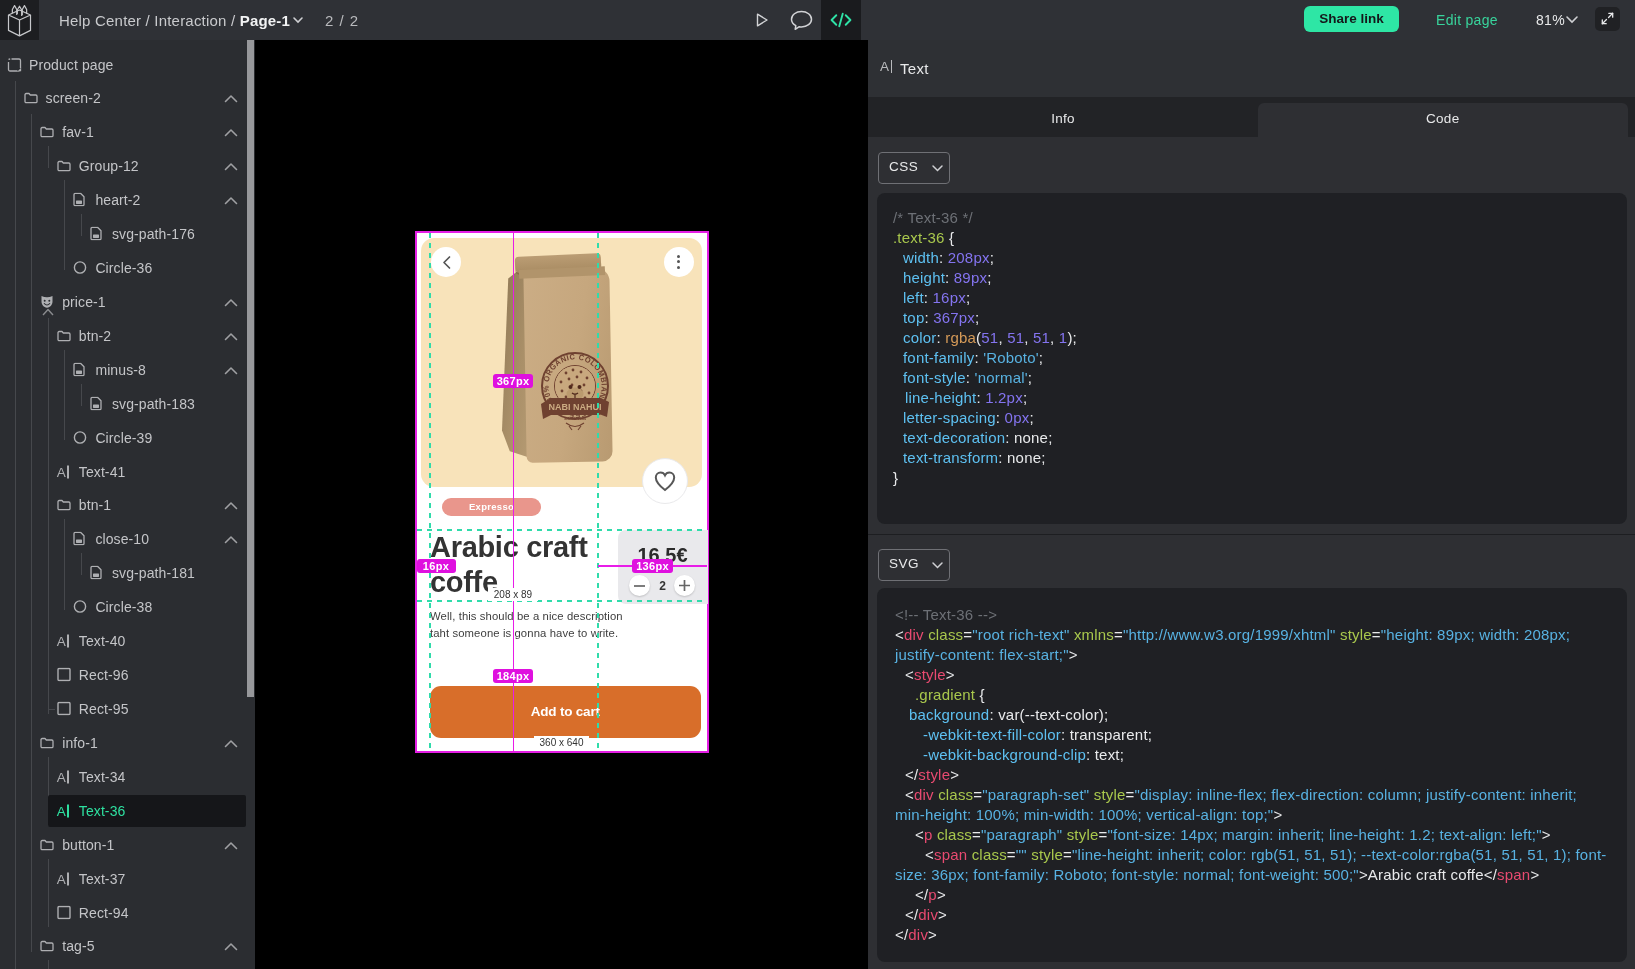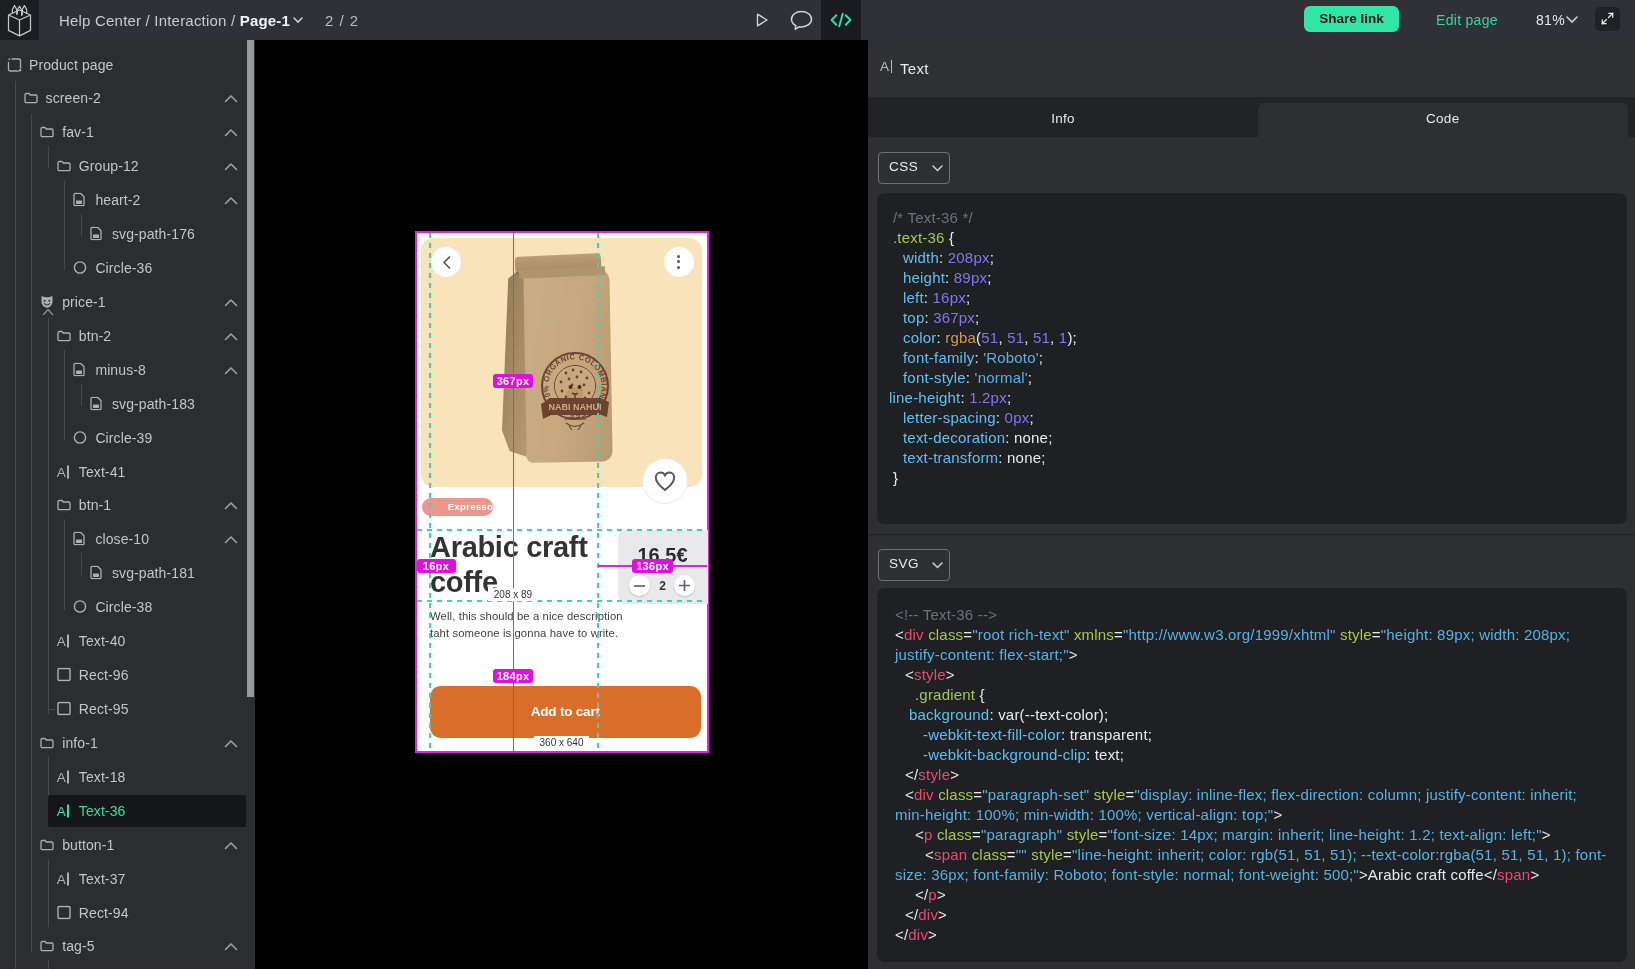--- a/index.html
+++ b/index.html
@@ -26,22 +26,22 @@
 .guide{position:absolute;width:1px;background:#46484c;}
 #selrow{position:absolute;left:48px;width:198px;height:32px;background:#151619;border-radius:2px;}
 #sbthumb{position:absolute;left:247px;top:0px;width:7px;height:657px;background:#97989b;}
 .aicon{font-size:13.5px;color:#b9babd;font-weight:400;letter-spacing:0;}
 .aicon .ib{display:inline-block;width:1.5px;height:13px;background:currentColor;margin-left:1.5px;vertical-align:-2px;position:relative;}
 #phone{position:absolute;left:415px;top:231px;width:290px;height:517.5px;border:2px solid #e51ee5;background:#fff;}
 #screen{position:absolute;left:0;top:0;width:290.5px;height:518px;overflow:hidden;}
 #card{position:absolute;left:4px;top:4.5px;width:281px;height:249px;background:#f8e3ba;border-radius:13px;}
 .cbtn{position:absolute;width:30px;height:30px;border-radius:50%;background:#fff;}
 #heartbtn{position:absolute;left:224.5px;top:225px;width:46px;height:46px;border-radius:50%;background:#fff;border:1px solid #e9e9eb;box-sizing:border-box;}
-#pill{position:absolute;left:5px;top:265px;width:71px;height:18px;border-radius:9px;background:#e9968c;
-  color:#fff;font-size:9.5px;font-weight:700;text-align:right;line-height:18px;letter-spacing:.3px;}
+#pill{position:absolute;left:25px;top:265px;width:99px;height:18px;border-radius:9px;background:#e9968c;
+  color:#fff;font-size:9.5px;font-weight:700;text-align:center;line-height:18px;letter-spacing:.3px;}
 #headline{position:absolute;left:13px;top:297px;width:172px;font-size:29px;line-height:35px;font-weight:700;color:#333;letter-spacing:-.3px;}
 #pricebox{position:absolute;left:200.5px;top:297.3px;width:100px;height:74px;background:#e9e9ec;border-radius:8px 0 0 8px;}
 #priceval{position:absolute;left:0;top:13.5px;width:90px;text-align:center;font-size:20px;font-weight:700;color:#2b2b2b;}
 .qbtn{position:absolute;top:45px;width:21px;height:21px;border-radius:50%;background:#fff;box-shadow:0 1px 2px rgba(0,0,0,.18);}
 #qty{position:absolute;left:0;top:48.5px;width:90px;text-align:center;font-size:12px;font-weight:700;color:#333;}
 #desc{position:absolute;left:13px;top:375px;font-size:11.3px;line-height:17.4px;color:#3e3e3e;letter-spacing:.1px;}
 #addbtn{position:absolute;left:12.5px;top:452.5px;width:271.5px;height:52px;background:#d86e2a;border-radius:11px;
   color:#fff;font-size:13.5px;font-weight:700;text-align:center;line-height:52px;letter-spacing:-.2px;}
 
 .vdash{position:absolute;width:2px;background:repeating-linear-gradient(180deg,#2fdcab 0 5px,transparent 5px 10px);}
@@ -295,21 +295,21 @@
       <div class="ticon" style="left:40.2px;height:15px"><svg width="14" height="13" viewBox="0 0 14 13">
           <path d="M1 3.2 C1 2.5 1.5 2 2.2 2 H5 L6.3 3.5 H11.8 C12.5 3.5 13 4 13 4.7 V10 C13 10.7 12.5 11.2 11.8 11.2 H2.2 C1.5 11.2 1 10.7 1 10 Z" stroke="#aeafb2" stroke-width="1.3" fill="none" stroke-linejoin="round"></path>
         </svg></div>
       <div class="lbl" style="left:62.2px;color:#c4c5c8">info-1</div>
       <div class="chev"><svg width="14" height="9" viewBox="0 0 14 9">
           <path d="M1.5 7.5 L7 2 L12.5 7.5" stroke="#9fa0a3" stroke-width="1.6" fill="none" stroke-linecap="round" stroke-linejoin="round"></path>
         </svg></div>
     </div>
   <div class="trow" style="top:720.8px">
       <div class="ticon aicon" style="left:56.8px;color:#aeafb2">A<span class="ib"></span></div>
-      <div class="lbl" style="left:78.8px;color:#c4c5c8">Text-18</div>
+      <div class="lbl" style="left:78.8px;color:#c4c5c8">Text-34</div>
     </div>
   <div class="trow" style="top:754.7px">
       <div class="ticon aicon" style="left:56.8px;color:#2ee0a0">A<span class="ib"></span></div>
       <div class="lbl" style="left:78.8px;color:#2ee0a0">Text-36</div>
     </div>
   <div class="trow" style="top:788.6px">
       <div class="ticon" style="left:40.2px;height:15px"><svg width="14" height="13" viewBox="0 0 14 13">
           <path d="M1 3.2 C1 2.5 1.5 2 2.2 2 H5 L6.3 3.5 H11.8 C12.5 3.5 13 4 13 4.7 V10 C13 10.7 12.5 11.2 11.8 11.2 H2.2 C1.5 11.2 1 10.7 1 10 Z" stroke="#aeafb2" stroke-width="1.3" fill="none" stroke-linejoin="round"></path>
         </svg></div>
       <div class="lbl" style="left:62.2px;color:#c4c5c8">button-1</div>
@@ -458,21 +458,21 @@
     <div style="padding-top:15px">
     <div class="cl" style="padding-left:16px"><span class="cm">/* Text-36 */</span></div>
     <div class="cl" style="padding-left:16px"><span class="sel">.text-36</span><span class="w"> {</span></div>
     <div class="cl" style="padding-left:26px"><span class="pr">width</span><span class="w">: </span><span class="num">208px</span><span class="w">;</span></div>
     <div class="cl" style="padding-left:26px"><span class="pr">height</span><span class="w">: </span><span class="num">89px</span><span class="w">;</span></div>
     <div class="cl" style="padding-left:26px"><span class="pr">left</span><span class="w">: </span><span class="num">16px</span><span class="w">;</span></div>
     <div class="cl" style="padding-left:26px"><span class="pr">top</span><span class="w">: </span><span class="num">367px</span><span class="w">;</span></div>
     <div class="cl" style="padding-left:26px"><span class="pr">color</span><span class="w">: </span><span class="fn">rgba</span><span class="w">(</span><span class="num">51</span><span class="w">, </span><span class="num">51</span><span class="w">, </span><span class="num">51</span><span class="w">, </span><span class="num">1</span><span class="w">);</span></div>
     <div class="cl" style="padding-left:26px"><span class="pr">font-family</span><span class="w">: </span><span class="str">'Roboto'</span><span class="w">;</span></div>
     <div class="cl" style="padding-left:26px"><span class="pr">font-style</span><span class="w">: </span><span class="str">'normal'</span><span class="w">;</span></div>
-    <div class="cl" style="padding-left:12px"><span class="pr">line-height</span><span class="w">: </span><span class="num">1.2px</span><span class="w">;</span></div>
+    <div class="cl" style="padding-left:28px"><span class="pr">line-height</span><span class="w">: </span><span class="num">1.2px</span><span class="w">;</span></div>
     <div class="cl" style="padding-left:26px"><span class="pr">letter-spacing</span><span class="w">: </span><span class="num">0px</span><span class="w">;</span></div>
     <div class="cl" style="padding-left:26px"><span class="pr">text-decoration</span><span class="w">: </span><span class="w">none;</span></div>
     <div class="cl" style="padding-left:26px"><span class="pr">text-transform</span><span class="w">: </span><span class="w">none;</span></div>
     <div class="cl" style="padding-left:16px"><span class="w">}</span></div>
     </div>
   </div>
   <div id="rpdivider"></div>
   <div class="ddl" style="left:10px;top:509px">
       <span>SVG</span>
     <svg class="abs" style="left:52px;top:10px" width="13" height="11" viewBox="0 0 13 11">

